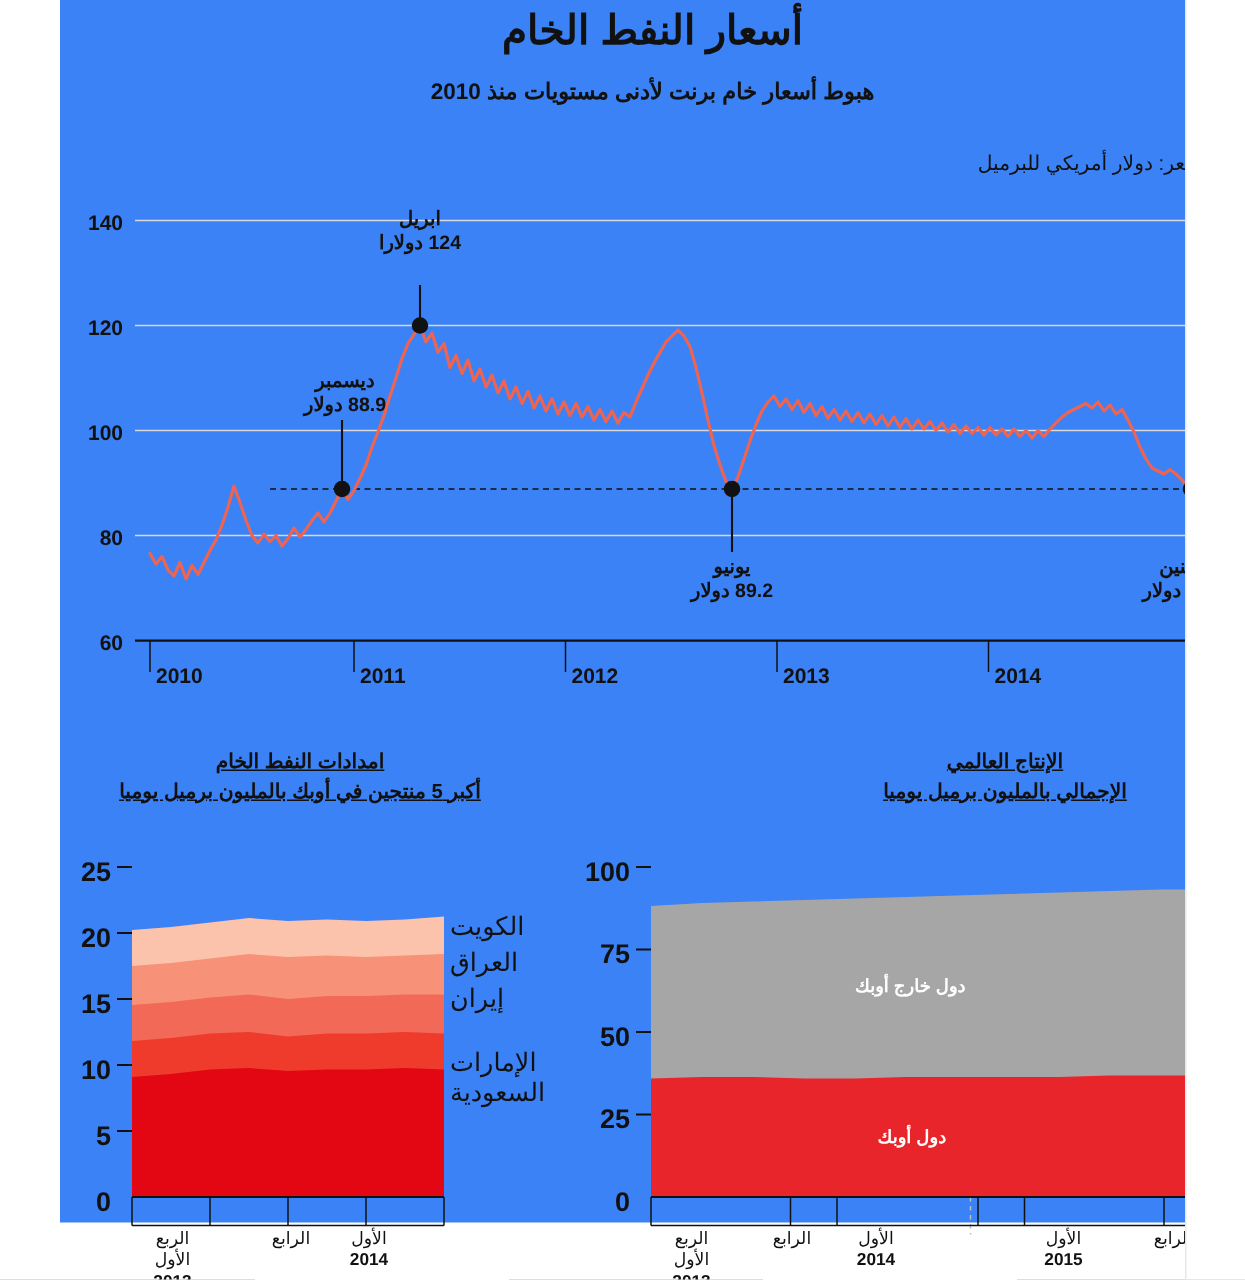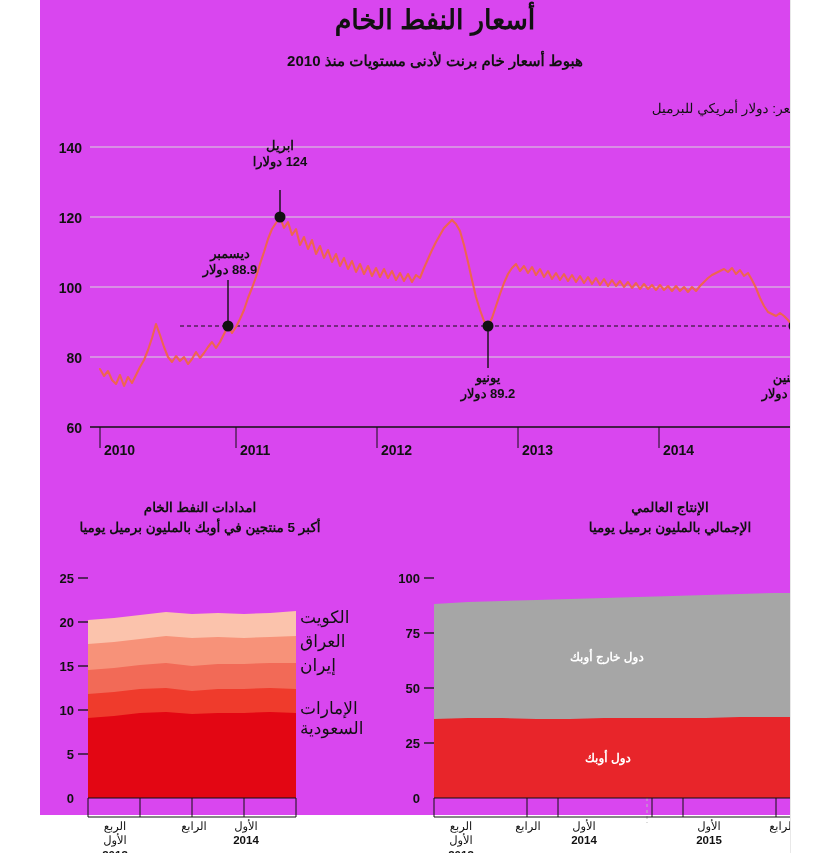--- a/index.html
+++ b/index.html
@@ -12,21 +12,21 @@
     height: 853px;
     font-family: "Liberation Sans", sans-serif;
     color: #1a1a1a;
     position: relative;
     overflow: hidden;
   }
   #page {
     position: relative;
     width: 790px;
     height: 815px;
-    background: #d946ef;
+    background: #3b82f6;
   }
   #right-gutter {
     position: absolute;
     left: 790px;
     top: 0;
     width: 40px;
     height: 853px;
     background: #ffffff;
     border-left: 1px solid #e8e8e8;
   }
@@ -90,24 +90,25 @@
   }
 
   
   .panel-head {
     position: absolute;
     font-size: 13.5px;
     font-weight: bold;
     line-height: 1.45;
     color: #111;
     text-align: center;
+    text-decoration: underline;
   }
   .axis-num-s {
     position: absolute;
-    font-size: 13px;
+    font-size: 18px;
     font-weight: bold;
     color: #111;
     text-align: right;
   }
   .cat-lab {
     position: absolute;
     font-size: 11.5px;
     color: #111;
     line-height: 1.25;
     text-align: center;

